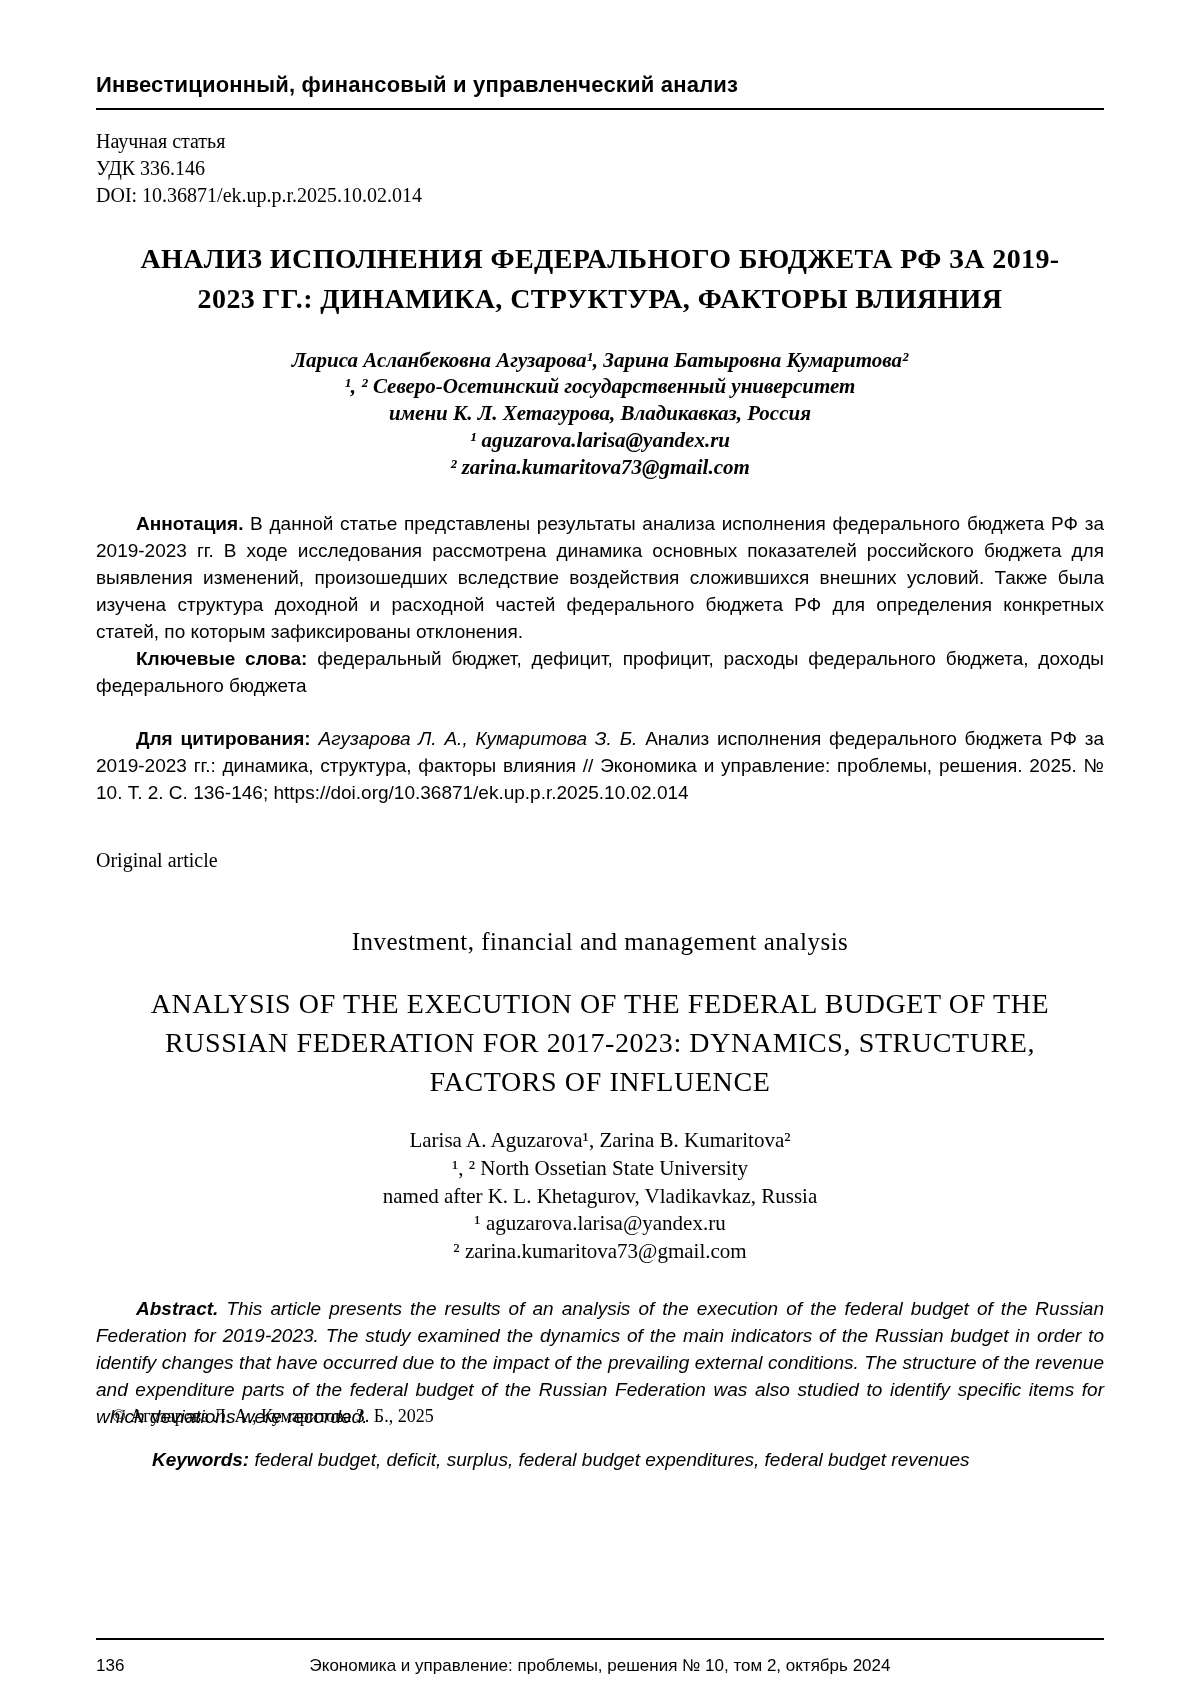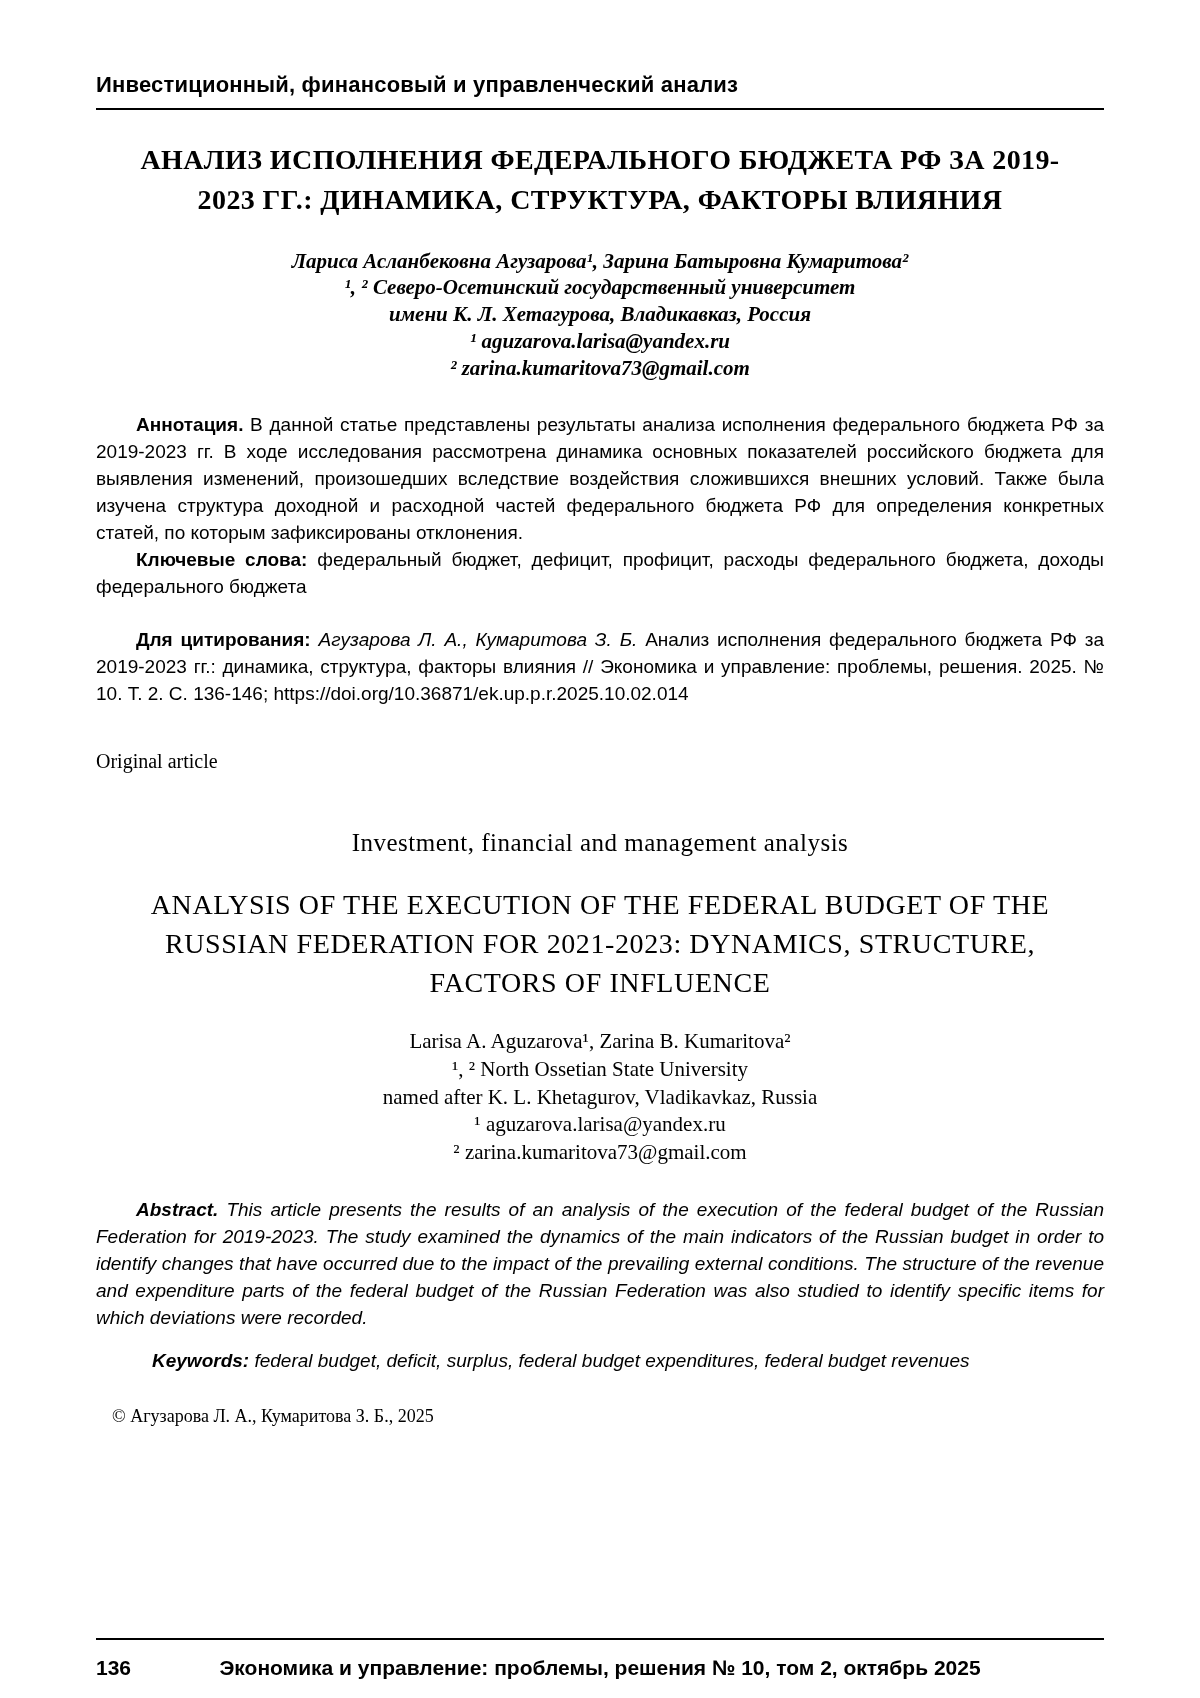--- a/index.html
+++ b/index.html
@@ -107,38 +107,42 @@
   }
   
   .footer {
     position: absolute;
     left: 96px;
     right: 96px;
     top: 1638px;
     border-top: 2px solid #000;
     padding-top: 16px;
     font-family: "Liberation Sans", sans-serif;
-    font-size: 21px;
-    font-weight: bold;
+    font-size: 17px;
   }
   .footer-inner { position: relative; text-align: center; }
   .page-number {
     position: absolute;
     left: 0;
     top: 0;
   }
 </style>
 </head>
 <body>
 
 <div class="page">
 
   <div class="running-head">Инвестиционный, финансовый и управленческий анализ</div>
   <hr class="head-rule">
 
+  <div class="meta">
+    <div>Научная статья</div>
+    <div>УДК 336.146</div>
+    <div>DOI: 10.36871/ek.up.p.r.2025.10.02.014</div>
+  </div>
 
   <h1 class="ru-title" style="margin-bottom:0;">АНАЛИЗ ИСПОЛНЕНИЯ ФЕДЕРАЛЬНОГО БЮДЖЕТА РФ ЗА 2019-2023 ГГ.: ДИНАМИКА, СТРУКТУРА, ФАКТОРЫ ВЛИЯНИЯ</h1>
 
   <div class="ru-authors">
     <div>Лариса Асланбековна Агузарова¹, Зарина Батыровна Кумаритова²</div>
     <div>¹, ² Северо-Осетинский государственный университет</div>
     <div>имени К. Л. Хетагурова, Владикавказ, Россия</div>
     <div>¹ aguzarova.larisa@yandex.ru</div>
     <div>² zarina.kumaritova73@gmail.com</div>
   </div>
@@ -149,37 +153,37 @@
   </div>
 
   <div class="sans-block citation">
     <p class="indent" style="margin:0;"><span class="b">Для цитирования:</span><span class="i"> Агузарова Л. А., Кумаритова З. Б.</span><span> Анализ исполнения федерального бюджета РФ за 2019-2023 гг.: динамика, структура, факторы влияния // Экономика и управление: проблемы, решения. 2025. № 10. Т. 2. С. 136-146; https://doi.org/10.36871/ek.up.p.r.2025.10.02.014</span></p>
   </div>
 
   <div class="original-article">Original article</div>
 
   <div class="en-section-title">Investment, financial and management analysis</div>
 
-  <h2 class="en-title" style="font-weight:normal; margin-bottom:0;">ANALYSIS OF THE EXECUTION OF THE FEDERAL BUDGET OF THE RUSSIAN FEDERATION FOR 2021-2023: DYNAMICS, STRUCTURE, FACTORS OF INFLUENCE</h2>
+  <h2 class="en-title" style="font-weight:normal; margin-bottom:0;">ANALYSIS OF THE EXECUTION OF THE FEDERAL BUDGET OF THE RUSSIAN FEDERATION FOR 2017-2023: DYNAMICS, STRUCTURE, FACTORS OF INFLUENCE</h2>
 
   <div class="en-authors">
     <div>Larisa A. Aguzarova¹, Zarina B. Kumaritova²</div>
     <div>¹, ² North Ossetian State University</div>
     <div>named after K. L. Khetagurov, Vladikavkaz, Russia</div>
     <div>¹ aguzarova.larisa@yandex.ru</div>
     <div>² zarina.kumaritova73@gmail.com</div>
   </div>
 
   <div class="sans-block abstract-en">
     <p class="indent" style="margin:0;"><span class="bi">Abstract.</span><span> This article presents the results of an analysis of the execution of the federal budget of the Russian Federation for 2019-2023. The study examined the dynamics of the main indicators of the Russian budget in order to identify changes that have occurred due to the impact of the prevailing external conditions. The structure of the revenue and expenditure parts of the federal budget of the Russian Federation was also studied to identify specific items for which deviations were recorded.</span></p>
     <p class="indent" style="margin:16px;"><span class="bi">Keywords:</span><span> federal budget, deficit, surplus, federal budget expenditures, federal budget revenues</span></p>
   </div>
 
   <div class="copyright">© Агузарова Л. А., Кумаритова З. Б., 2025</div>
 
   <div class="footer">
     <div class="footer-inner">
       <span class="page-number">136</span>
-      <span>Экономика и управление: проблемы, решения № 10, том 2, октябрь 2025</span>
+      <span>Экономика и управление: проблемы, решения № 10, том 2, октябрь 2024</span>
     </div>
   </div>
 
 </div>
 
 </body></html>

